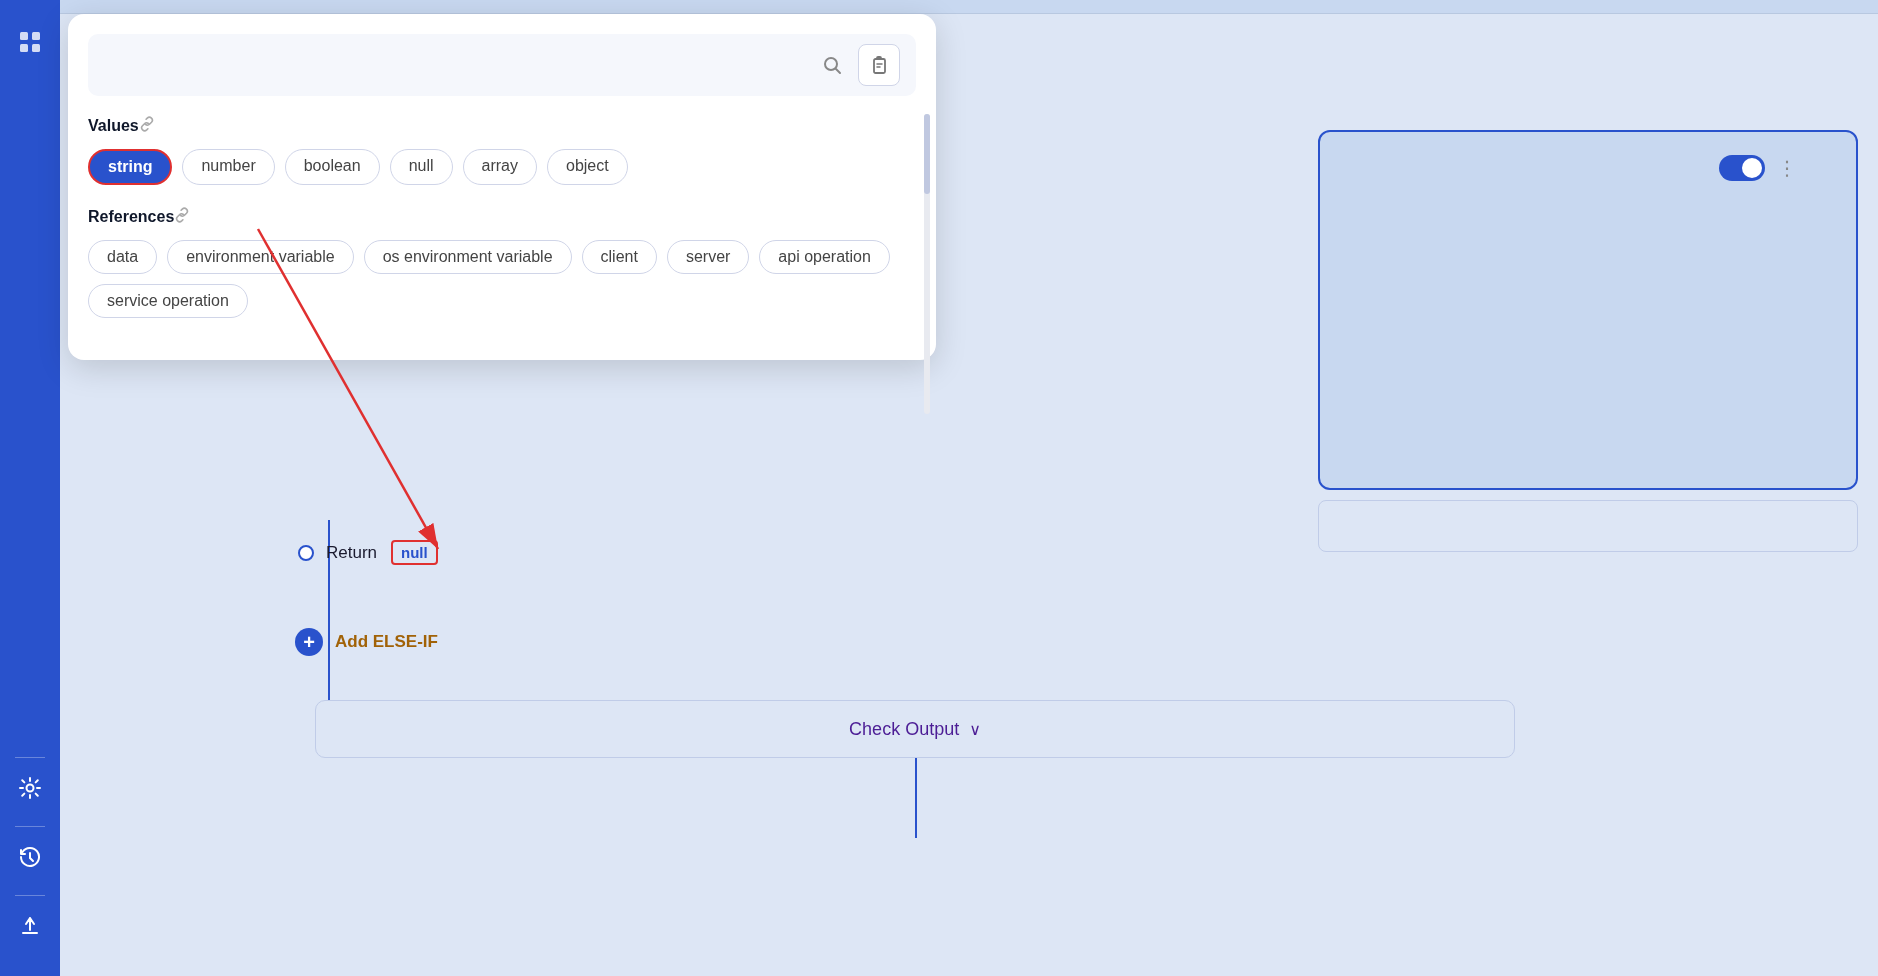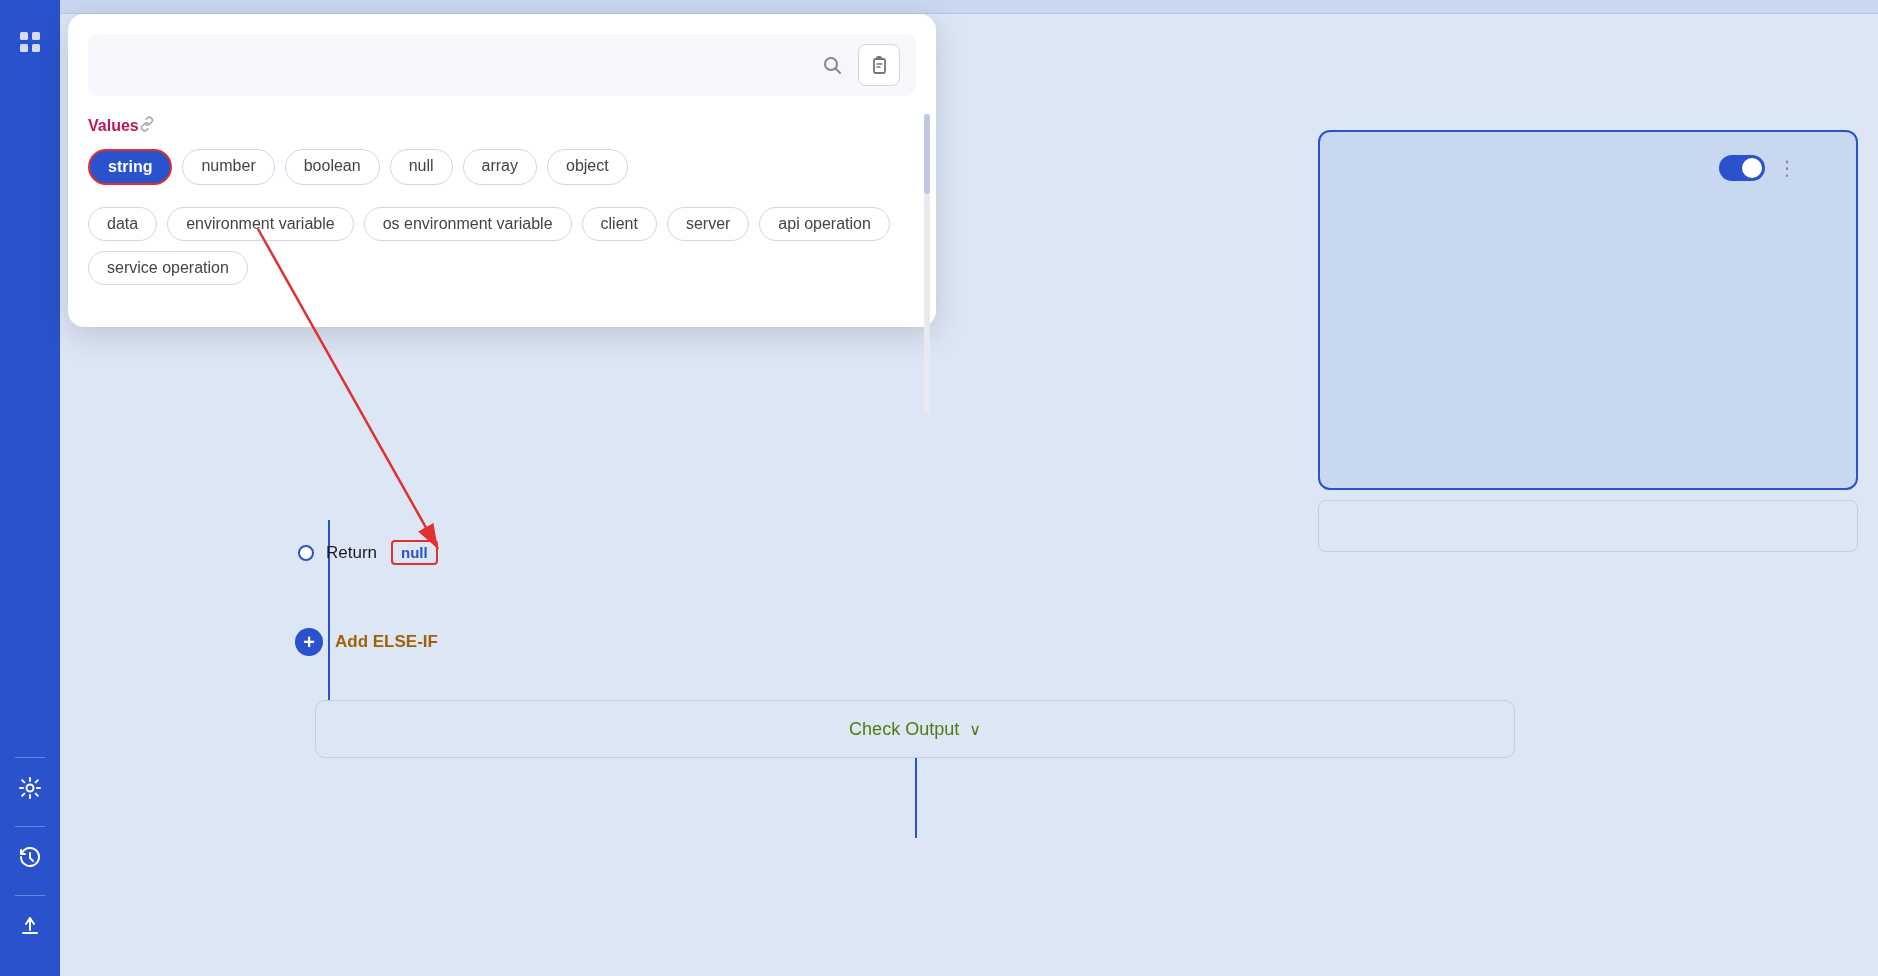--- a/index.html
+++ b/index.html
@@ -113,21 +113,21 @@
       background: white;
     }
 
     
     .section-heading {
       display: flex;
       align-items: center;
       gap: 0;
       font-size: 16px;
       font-weight: 700;
-      color: #be185d;
+      color: #0f172a;
       margin-bottom: 14px;
     }
     .section-heading .link-icon {
       color: #aaa;
       font-size: 14px;
     }
 
     
     .pills-row {
       display: flex;
@@ -330,20 +330,29 @@
         <span>null</span>
       </div>
       <div class="pill">
         <span>array</span>
       </div>
       <div class="pill">
         <span>object</span>
       </div>
     </div>
 
+    <div class="section-heading">
+      <span>References</span>
+      <span class="link-icon">
+        <svg width="16" height="16" viewBox="0 0 16 16" fill="none">
+          <path d="M6 8a3 3 0 0 0 4.5.3l2-2a3 3 0 0 0-4.24-4.24l-1.15 1.15" stroke="#aaa" stroke-width="1.6" stroke-linecap="round"></path>
+          <path d="M10 8a3 3 0 0 0-4.5-.3l-2 2a3 3 0 0 0 4.24 4.24l1.14-1.14" stroke="#aaa" stroke-width="1.6" stroke-linecap="round"></path>
+        </svg>
+      </span>
+    </div>
     <div class="pills-row">
       <div class="pill">
         <span>data</span>
       </div>
       <div class="pill">
         <span>environment variable</span>
       </div>
       <div class="pill">
         <span>os environment variable</span>
       </div>
@@ -383,21 +392,21 @@
   <div style="width:16px;height:16px;border:2.5px solid #2952cc;border-radius:50%;background:white;flex-shrink:0;"></div>
   <span style="font-size:17px;color:#1a1a2e;font-weight:500;">Return</span>
   <span style="display:inline-block;padding:2px 8px;border:2px solid #e03030;border-radius:4px;color:#2952cc;font-size:15px;font-weight:600;margin-left:2px;">null</span>
 </div>
 
 <div style="position:absolute; left:295px; top:628px; display:flex; align-items:center; gap:12px; z-index:5;">
   <div style="width:28px;height:28px;background:#2952cc;border-radius:50%;display:flex;align-items:center;justify-content:center;color:white;font-size:20px;font-weight:bold;flex-shrink:0;cursor:pointer;">+</div>
   <span style="font-size:17px;font-weight:600;color:#a16207;">Add ELSE-IF</span>
 </div>
 
-<div style="position:absolute; left:315px; top:700px; width:1200px; height:58px; background:#dde6f5; border:1.5px solid #c0cce8; border-radius:10px; display:flex; align-items:center; justify-content:center; gap:10px; font-size:18px; color:#4d7c0f; font-weight:500; cursor:pointer; z-index:5;">
+<div style="position:absolute; left:315px; top:700px; width:1200px; height:58px; background:#dde6f5; border:1.5px solid #c0cce8; border-radius:10px; display:flex; align-items:center; justify-content:center; gap:10px; font-size:18px; color:#4c1d95; font-weight:500; cursor:pointer; z-index:5;">
   <span>Check Output</span>
   <span style="font-size:16px;">∨</span>
 </div>
 
 <div style="position:absolute; left:915px; top:758px; width:2px; height:80px; background:#2952cc; z-index:3;"></div>
 
 <svg class="red-arrow" style="position:absolute; left:68px; top:14px; width:868px; height:570px; pointer-events:none; z-index:300;" viewBox="0 0 868 570">
 
   <defs>
     <marker id="arrowhead" markerWidth="10" markerHeight="7" refX="10" refY="3.5" orient="auto">

